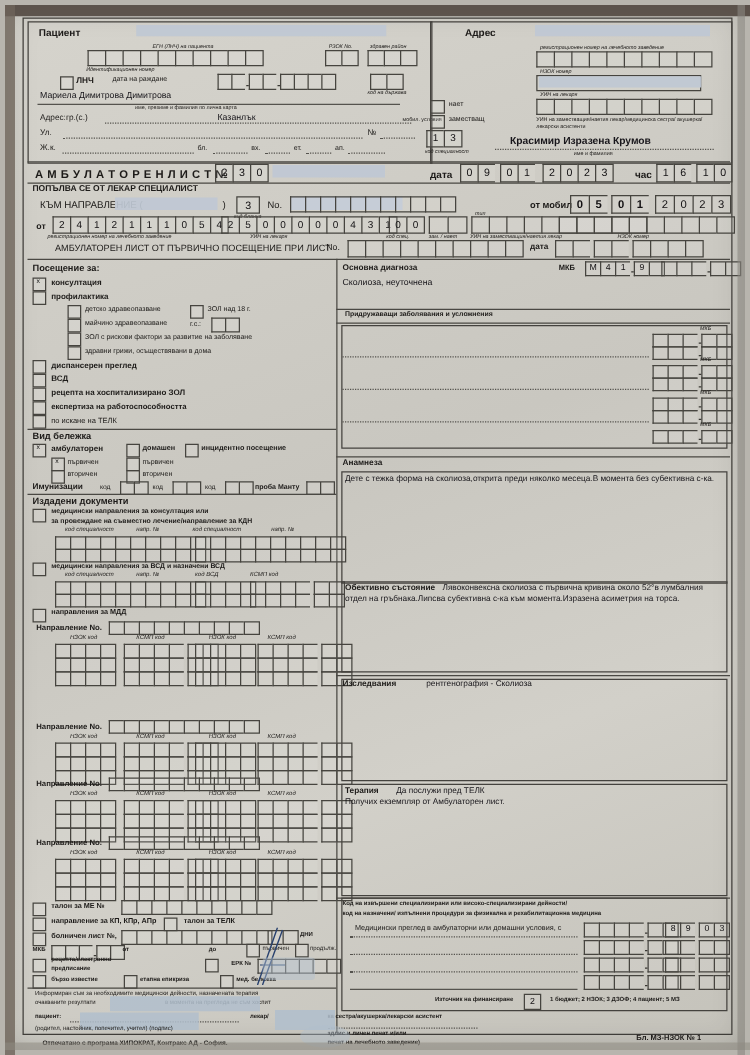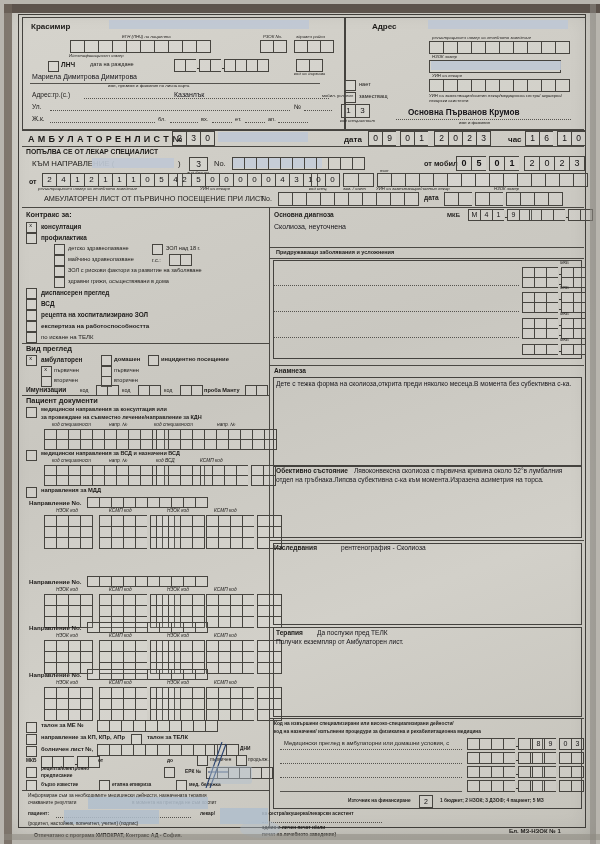--- a/index.html
+++ b/index.html
@@ -65,21 +65,21 @@
   .value7{position:absolute;font-size:7px;color:#17151a;}
 </style>
 </head>
 <body>
 
 <div id="paper">
 
   <div class="frame" style="left:14px;top:10px;width:566px;height:812px;border:1px solid #3f3d39;"></div>
 
   <div class="frame" style="left:18px;top:13px;width:322px;height:112px;"></div>
-  <div class="t lg b" style="left:27px;top:19px;">Красимир</div>
+  <div class="t lg b" style="left:27px;top:19px;">Пациент</div>
 
   <div class="redact" style="left:105px;top:16px;width:200px;height:9px;"></div>
   <div class="t tiny it" style="left:118px;top:31px;">ЕГН (ЛНЧ) на пациента</div>
   <div class="t tiny it" style="left:259px;top:31px;">РЗОК No.</div>
   <div class="t tiny it" style="left:292px;top:31px;">здравен район</div>
 
   <div class="comb" style="left:66px;top:36px;">
     <i style="width:13px;height:11px;"></i>
       <i style="width:13px;height:11px;"></i>
       <i style="width:13px;height:11px;"></i>
@@ -190,21 +190,21 @@
   <div class="cb" style="left:340px;top:76px;width:10px;height:9px;"></div>
   <div class="t sm" style="left:355px;top:78px;">нает</div>
   <div class="cb" style="left:340px;top:88px;width:10px;height:9px;"></div>
   <div class="t sm" style="left:355px;top:90px;">заместващ</div>
 
   <div class="comb" style="left:337px;top:100px;">
     <i style="width:13px;height:12px;font-size:8px;line-height:12px;">1</i>
       <i style="width:13px;height:12px;font-size:8px;line-height:12px;">3</i>
   </div>
   <div class="t tiny it" style="left:336px;top:115px;">код специалност</div>
-  <div class="t value7 b" style="left:404px;top:105px;font-size:8.2px;">Основна Първанов Крумов</div>
+  <div class="t value7 b" style="left:404px;top:105px;font-size:8.2px;">Красимир Изразена Крумов</div>
   <div class="dotline" style="left:392px;top:115px;width:175px;"></div>
   <div class="t tiny" style="left:455px;top:117px;">име и фамилия</div>
 
   <div class="ln hl" style="left:18px;top:125px;width:562px;"></div>
   <div class="t b" style="left:24px;top:131px;font-size:9px;letter-spacing:.4px;">А М Б У Л А Т О Р Е Н   Л И С Т   №</div>
   <div class="comb" style="left:168px;top:127px;">
     <i style="width:13px;height:13px;font-size:8.5px;line-height:13px;">2</i>
       <i style="width:13px;height:13px;font-size:8.5px;line-height:13px;">3</i>
       <i style="width:13px;height:13px;font-size:8.5px;line-height:13px;">0</i>
   </div>
@@ -361,21 +361,21 @@
       <i class="gap" style="width:3px;"></i>
       <i style="width:13px;height:12px;"></i>
       <i style="width:13px;height:12px;"></i>
       <i style="width:13px;height:12px;"></i>
       <i style="width:13px;height:12px;"></i>
   </div>
 
   <div class="ln hl" style="left:18px;top:203px;width:562px;"></div>
   <div class="ln vl" style="left:265px;top:203px;height:619px;"></div>
 
-  <div class="t b" style="left:22px;top:207px;font-size:7.4px;">Контракс за:</div>
+  <div class="t b" style="left:22px;top:207px;font-size:7.4px;">Посещение за:</div>
 
   <div class="cb" style="left:22px;top:218px;width:9px;height:9px;"></div>
   <div class="t cbx" style="left:22px;top:219px;width:9px;">x</div>
   <div class="t b" style="left:37px;top:220px;font-size:6.4px;">консултация</div>
 
   <div class="cb" style="left:22px;top:229px;width:9px;height:9px;"></div>
   <div class="t b" style="left:37px;top:231px;font-size:6.4px;">профилактика</div>
 
   <div class="cb" style="left:50px;top:240px;width:9px;height:9px;"></div>
   <div class="t" style="left:64px;top:242px;font-size:5.6px;">детско здравеопазване</div>
@@ -405,21 +405,21 @@
   <div class="cb" style="left:22px;top:306px;width:9px;height:9px;"></div>
   <div class="t b" style="left:37px;top:308px;font-size:6.4px;">рецепта на хоспитализирано ЗОЛ</div>
 
   <div class="cb" style="left:22px;top:317px;width:9px;height:9px;"></div>
   <div class="t b" style="left:37px;top:319px;font-size:6.2px;">експертиза на работоспособността</div>
 
   <div class="cb" style="left:22px;top:328px;width:9px;height:9px;"></div>
   <div class="t" style="left:37px;top:330px;font-size:6px;">по искане на ТЕЛК</div>
 
   <div class="ln hl" style="left:18px;top:339px;width:247px;"></div>
-  <div class="t b" style="left:22px;top:341px;font-size:7.4px;">Вид преглед</div>
+  <div class="t b" style="left:22px;top:341px;font-size:7.4px;">Вид бележка</div>
 
   <div class="cb" style="left:22px;top:351px;width:9px;height:9px;"></div>
   <div class="t cbx" style="left:22px;top:352px;width:9px;">x</div>
   <div class="t b" style="left:37px;top:353px;font-size:6.4px;">амбулаторен</div>
 
   <div class="cb" style="left:97px;top:351px;width:9px;height:9px;"></div>
   <div class="t b" style="left:110px;top:353px;font-size:5.8px;">домашен</div>
   <div class="cb" style="left:144px;top:351px;width:9px;height:9px;"></div>
   <div class="t b" style="left:157px;top:353px;font-size:5.8px;">инцидентно посещение</div>
 
@@ -450,21 +450,21 @@
       <i style="width:10px;height:9px;"></i>
       <i style="width:10px;height:9px;"></i>
     </div>
   <div class="t b" style="left:200px;top:384px;font-size:5.6px;">проба Манту</div>
   <div class="comb" style="left:241px;top:381px;">
       <i style="width:10px;height:9px;"></i>
       <i style="width:10px;height:9px;"></i>
     </div>
 
   <div class="ln hl" style="left:18px;top:391px;width:247px;"></div>
-  <div class="t b" style="left:22px;top:393px;font-size:7.4px;">Пациент документи</div>
+  <div class="t b" style="left:22px;top:393px;font-size:7.4px;">Издадени документи</div>
 
   <div class="cb" style="left:22px;top:403px;width:9px;height:9px;"></div>
   <div class="t b" style="left:37px;top:403px;font-size:5.5px;">медицински направления за консултация или</div>
   <div class="t b" style="left:37px;top:411px;font-size:5.5px;">за провеждане на съвместно лечение/направление за КДН</div>
 
   <div class="t tiny2 it" style="left:48px;top:419px;">код специалност</div>
   <div class="t tiny2 it" style="left:105px;top:419px;">напр. №</div>
   <div class="t tiny2 it" style="left:150px;top:419px;">код специалност</div>
   <div class="t tiny2 it" style="left:213px;top:419px;">напр. №</div>
 

